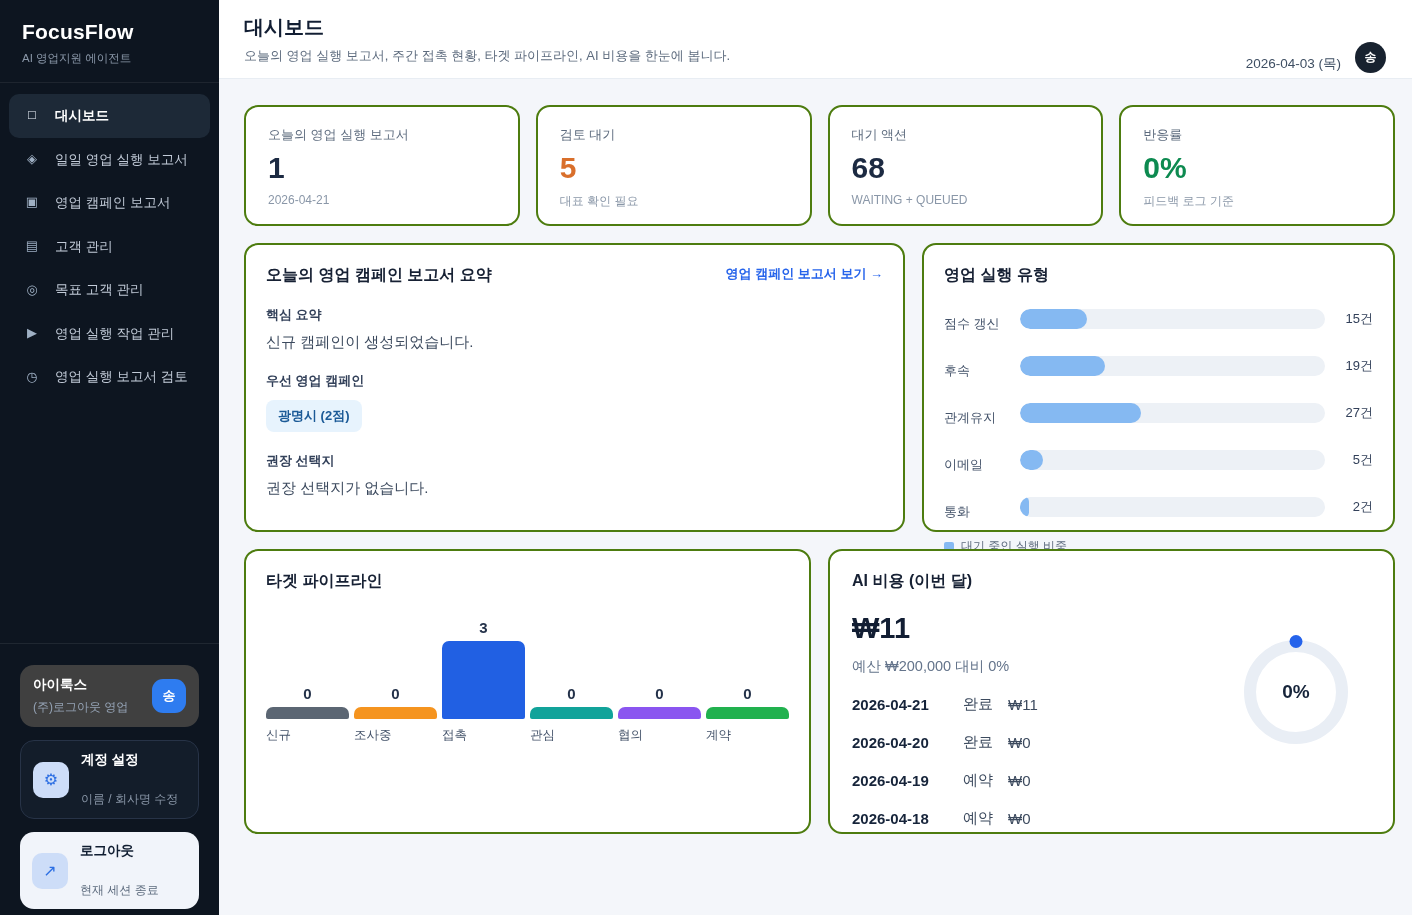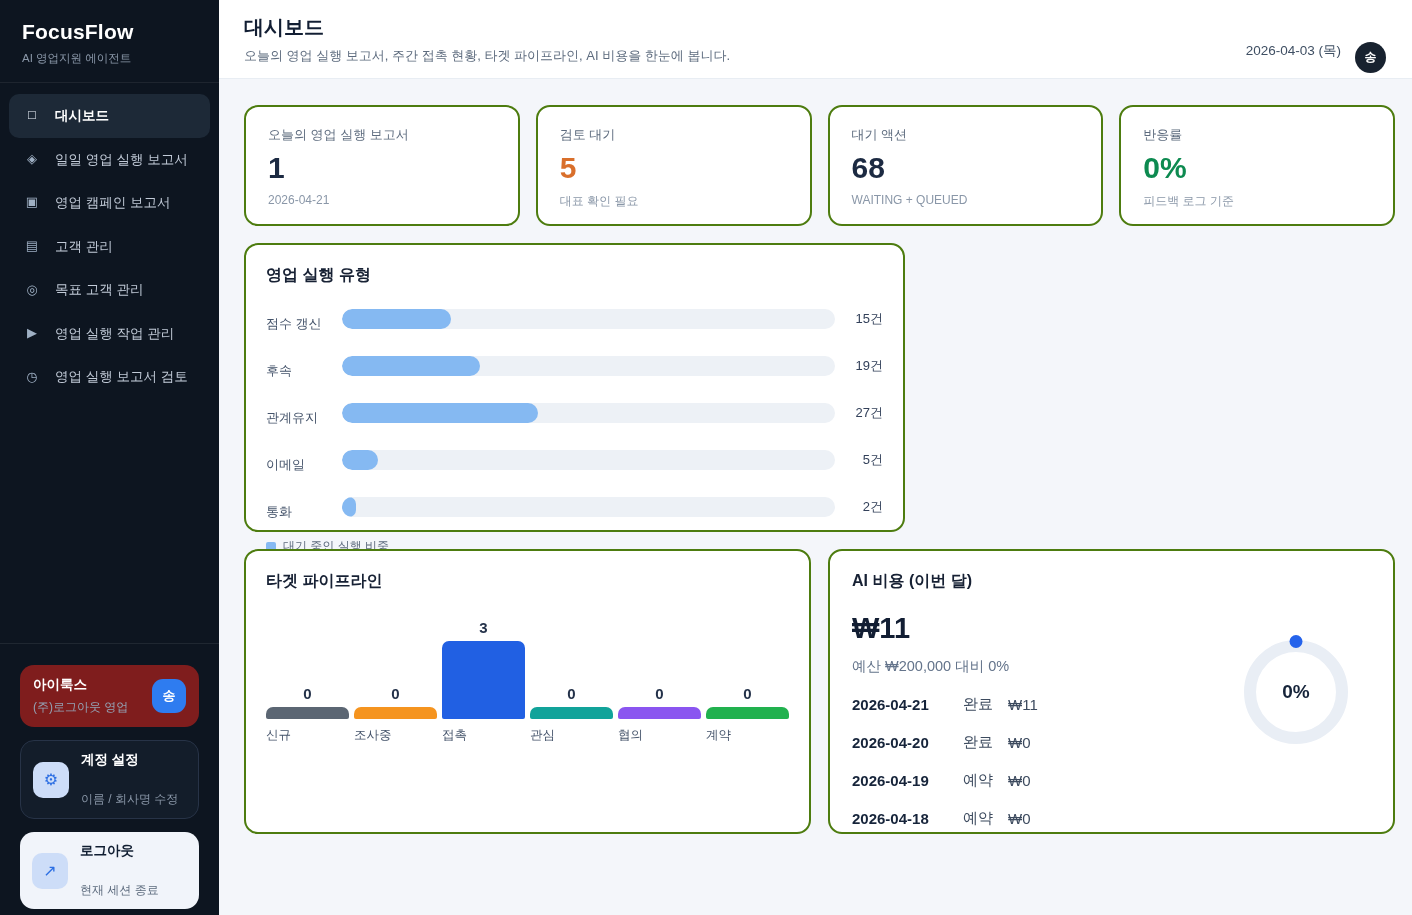--- a/index.html
+++ b/index.html
@@ -25,21 +25,21 @@
   }
   .mitem.active { background:#1d2937; color:#ffffff; font-weight:bold; }
   .micon { width:16px; text-align:center; font-size:13px; color:#9fb0c4; flex:none; }
   .mitem.active .micon { color:#e8eef6; }
   .side-spacer { flex:1; }
   .side-bottom {
     border-top:1px solid rgba(255,255,255,.08);
     padding:21px 20px 6px; display:flex; flex-direction:column; gap:13px;
   }
   .ucard {
-    background:#7f1d1d; border-radius:14px; padding:11px 13px;
+    background:#404040; border-radius:14px; padding:11px 13px;
     display:flex; align-items:center; justify-content:space-between;
   }
   .uname { font-size:13.5px; font-weight:bold; color:#ffffff; }
   .uorg  { font-size:12px; color:#94a2b4; margin-top:5px; }
   .uavatar {
     width:34px; height:34px; border-radius:11px; background:#2e7cf0;
     color:#fff; font-size:13px; font-weight:bold;
     display:flex; align-items:center; justify-content:center; flex:none;
   }
   .acard {
@@ -59,21 +59,21 @@
   .acard.logout .asub   { color:#5d6b7e; }
   
   .main { flex:1; display:flex; flex-direction:column; }
   .topbar {
     height:79px; background:#ffffff; border-bottom:1px solid #e8edf3;
     display:flex; align-items:center; justify-content:space-between;
     padding:0 26px 0 25px;
   }
   .page-title { font-size:20px; font-weight:bold; color:#121e33; }
   .page-sub   { font-size:13px; color:#5d6b7e; margin-top:6px; }
-  .top-right { display:flex; align-items:flex-start; gap:14px;margin-top:36px; }
+  .top-right { display:flex; align-items:flex-end; gap:14px;margin-top:36px; }
   .top-date { font-size:13.5px; color:#3f4f63; }
   .top-avatar {
     width:31px; height:31px; border-radius:50%; background:#18222f;
     color:#fff; font-size:12px; font-weight:bold;
     display:flex; align-items:center; justify-content:center; cursor:pointer;
   }
   .content { flex:1; padding:26px 17px 0 25px; display:flex; flex-direction:column; gap:17px; }
   .card { background:#ffffff; border:2px solid #4d7c0f; border-radius:14px; }
   .card-title { font-size:16px; font-weight:bold; color:#172134; }
   
@@ -225,20 +225,43 @@
      <div class="stat-sub">WAITING + QUEUED</div>
    </div>
         <div class="card stat">
      <div class="stat-label">반응률</div>
      <div class="stat-value" style="color:#0d8a50">0%</div>
      <div class="stat-sub">피드백 로그 기준</div>
    </div>
       </div>
 
     <div class="row2">
+      <div class="card camp">
+        <div class="camp-head">
+          <div class="card-title">오늘의 영업 캠페인 보고서 요약</div>
+          <a class="camp-link">영업 캠페인 보고서 보기 →</a>
+        </div>
+        <div id="campSections">
+            <div>
+     <div class="camp-sec-label">핵심 요약</div>
+     <div class="camp-sec-body">신규 캠페인이 생성되었습니다.</div>
+
+   </div>
+            <div>
+     <div class="camp-sec-label">우선 영업 캠페인</div>
+     
+     <span class="camp-badge">광명시 (2점)</span>
+   </div>
+            <div>
+     <div class="camp-sec-label">권장 선택지</div>
+     <div class="camp-sec-body">권장 선택지가 없습니다.</div>
+
+   </div>
+          </div>
+      </div>
 
       <div class="card exec">
         <div class="card-title">영업 실행 유형</div>
         <div class="exec-rows" id="execRows">
             <div class="exec-row">
      <span class="exec-label">점수 갱신</span>
      <div class="exec-track">
        <div class="exec-fill" style="width:22.1%"></div>
      </div>
      <span class="exec-count">15건</span>

